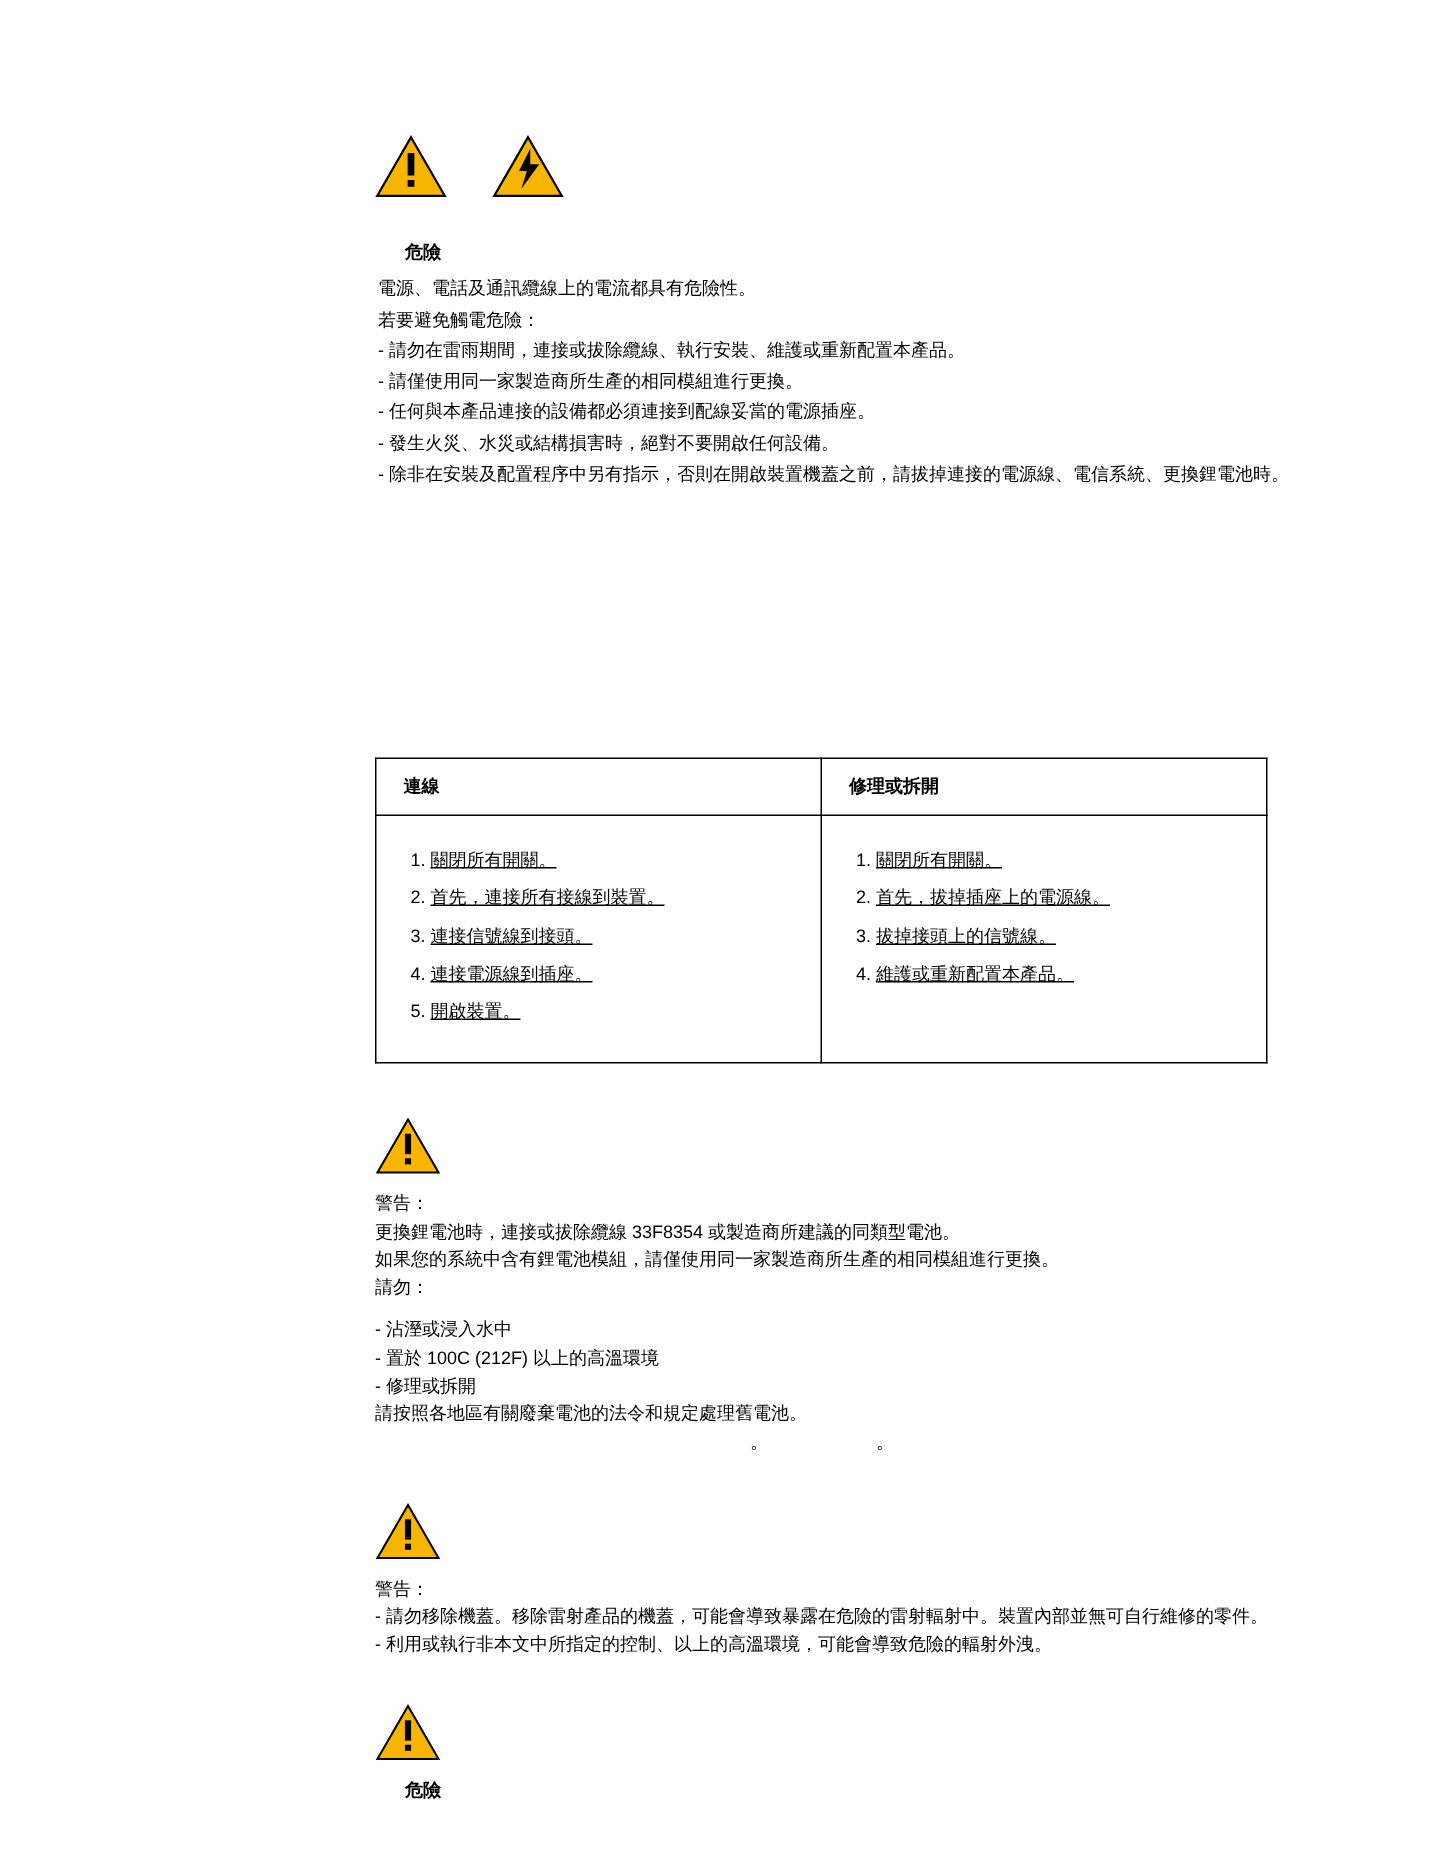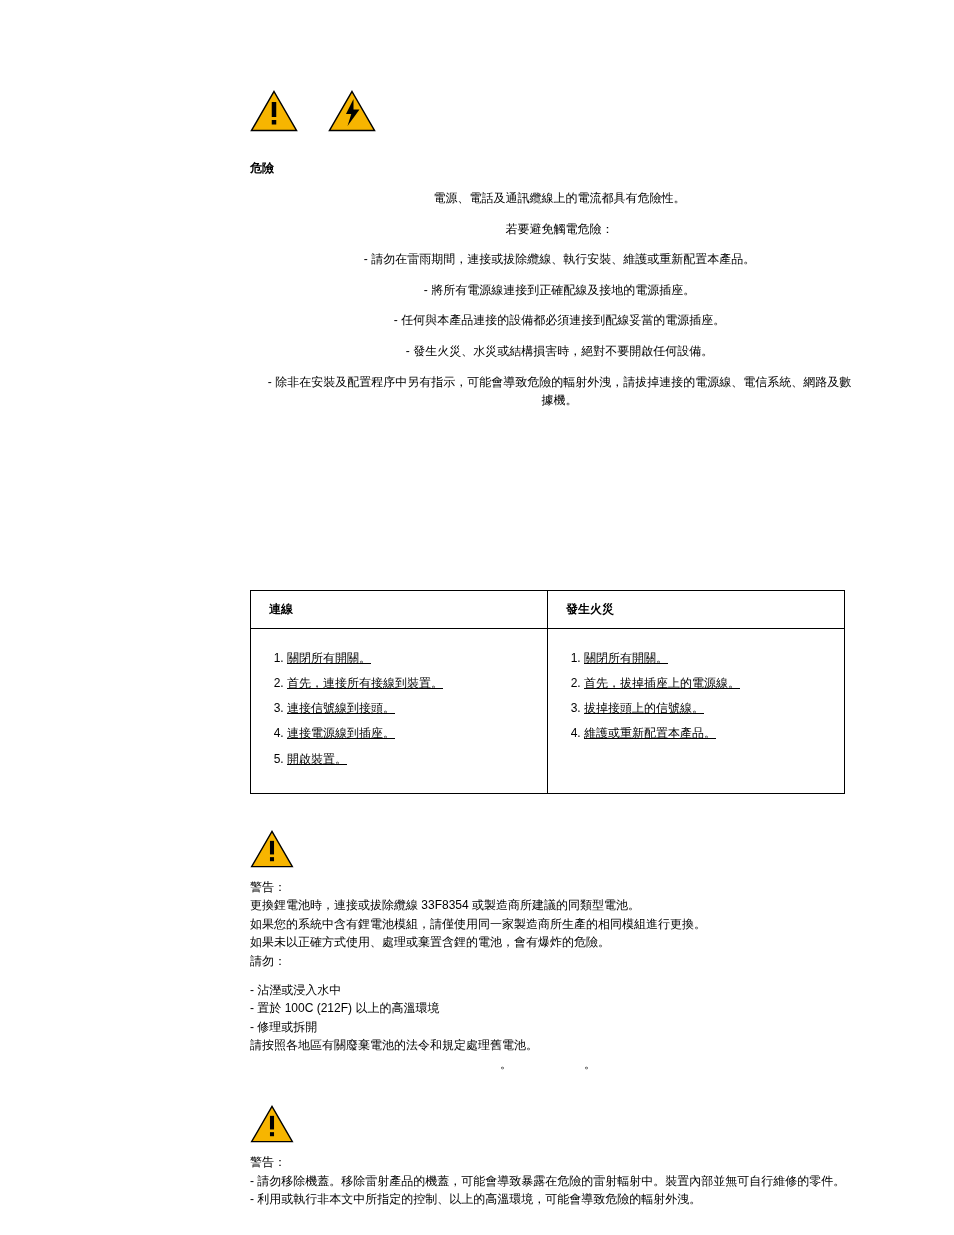--- a/index.html
+++ b/index.html
@@ -36,29 +36,29 @@
     width: 44px;
     height: 38px;
     display: inline-block;
   }
   .small-warn svg { width: 100%; height: 100%; }
 
   .section-heading {
     font-weight: bold;
     font-size: 12px;
     margin-bottom: 6px;
+    margin-left: 20px;
   }
   .para {
     font-size: 12px;
     line-height: 1.55;
     margin: 0 0 3px 0;
   }
   .bullet-block .para {
-    margin: 12px;
-    text-align: center;
+    margin: 2px;
   }
   .spacer-large { height: 150px; }
 
   table.conn {
     border-collapse: collapse;
     width: 595px;
     margin-bottom: 36px;
   }
   table.conn th, table.conn td {
     border: 1px solid #000;
@@ -117,34 +117,34 @@
         </svg>
       </span>
     </div>
 
     <div class="block">
       <div class="section-heading">危險</div>
       <div class="bullet-block">
         <p class="para">電源、電話及通訊纜線上的電流都具有危險性。</p>
         <p class="para">若要避免觸電危險：</p>
         <p class="para">- 請勿在雷雨期間，連接或拔除纜線、執行安裝、維護或重新配置本產品。</p>
-        <p class="para">- 將所有電源線連接到正確配線及接地的電源插座。</p>
+        <p class="para">- 請僅使用同一家製造商所生產的相同模組進行更換。</p>
         <p class="para">- 任何與本產品連接的設備都必須連接到配線妥當的電源插座。</p>
         <p class="para">- 發生火災、水災或結構損害時，絕對不要開啟任何設備。</p>
-        <p class="para">- 除非在安裝及配置程序中另有指示，可能會導致危險的輻射外洩，請拔掉連接的電源線、電信系統、網路及數據機。</p>
+        <p class="para">- 除非在安裝及配置程序中另有指示，否則在開啟裝置機蓋之前，請拔掉連接的電源線、電信系統、更換鋰電池時。</p>
       </div>
     </div>
 
     <div class="spacer-large"></div>
 
     <table class="conn">
       <thead>
         <tr>
           <th style="width:50%">連線</th>
-          <th style="width:50%">發生火災</th>
+          <th style="width:50%">修理或拆開</th>
         </tr>
       </thead>
       <tbody>
         <tr>
           <td>
             <ol>
               <li>關閉所有開關。</li>
               <li>首先，連接所有接線到裝置。</li>
               <li>連接信號線到接頭。</li>
               <li>連接電源線到插座。</li>
@@ -170,21 +170,20 @@
           <rect x="29" y="16" width="6" height="20" fill="#000"></rect>
           <rect x="29" y="40" width="6" height="6" fill="#000"></rect>
         </svg>
       </span>
       <div class="body">
         <div>警告：</div>
         <div>
           <span>更換鋰電池時，連接或拔除纜線 </span><span class="bold">33F8354</span><span> 或製造商所建議的同類型電池。</span>
         </div>
         <div>如果您的系統中含有鋰電池模組，請僅使用同一家製造商所生產的相同模組進行更換。</div>
-        <div>如果未以正確方式使用、處理或棄置含鋰的電池，會有爆炸的危險。</div>
         <div>請勿：</div>
         <div style="height:10px"></div>
         <div>- 沾溼或浸入水中</div>
         <div>
           <span>- 置於 </span><span class="bold">100C (212F)</span><span> 以上的高溫環境</span>
         </div>
         <div>- 修理或拆開</div>
         <div>請按照各地區有關廢棄電池的法令和規定處理舊電池。</div>
         <div class="circles">。　。</div>
       </div>

